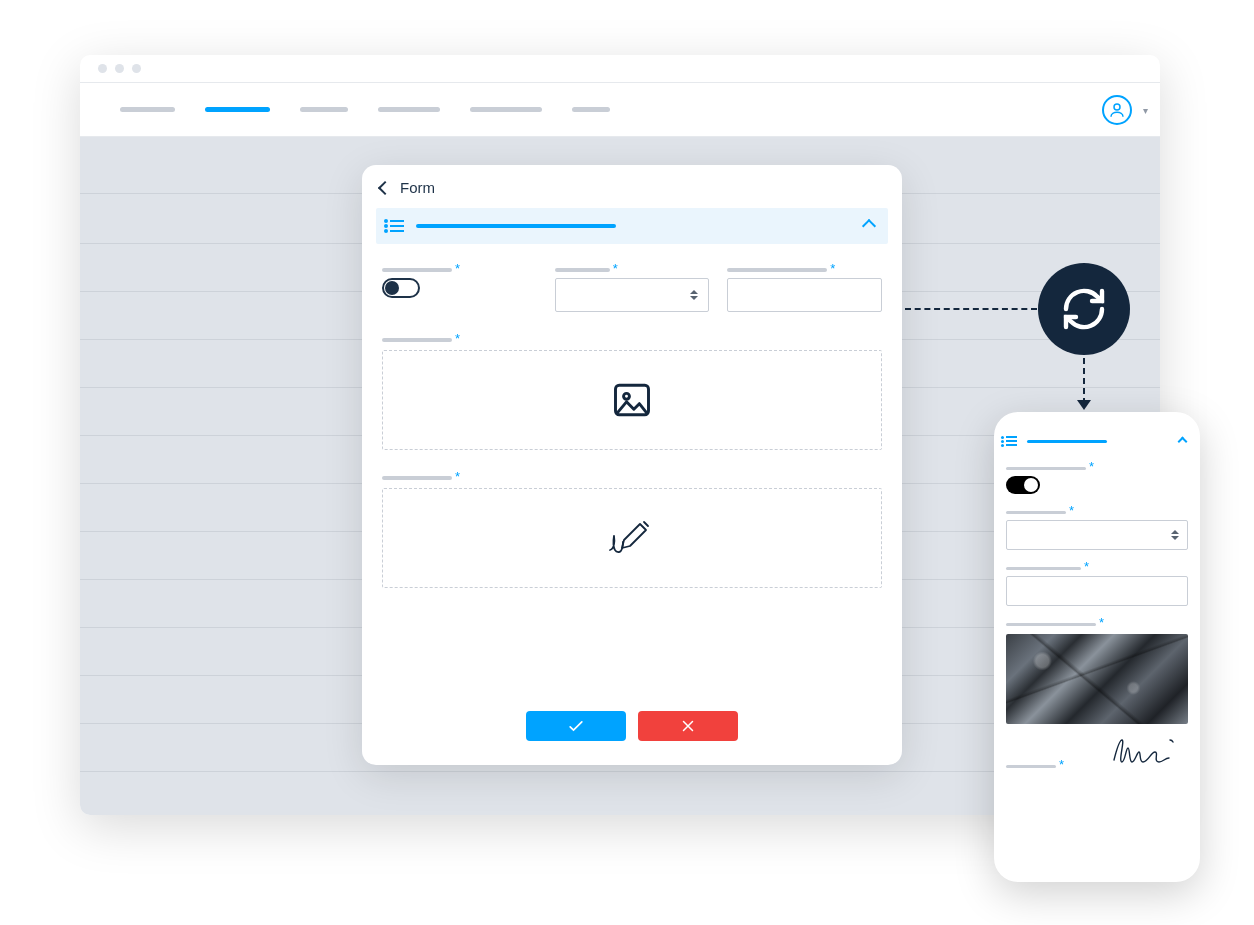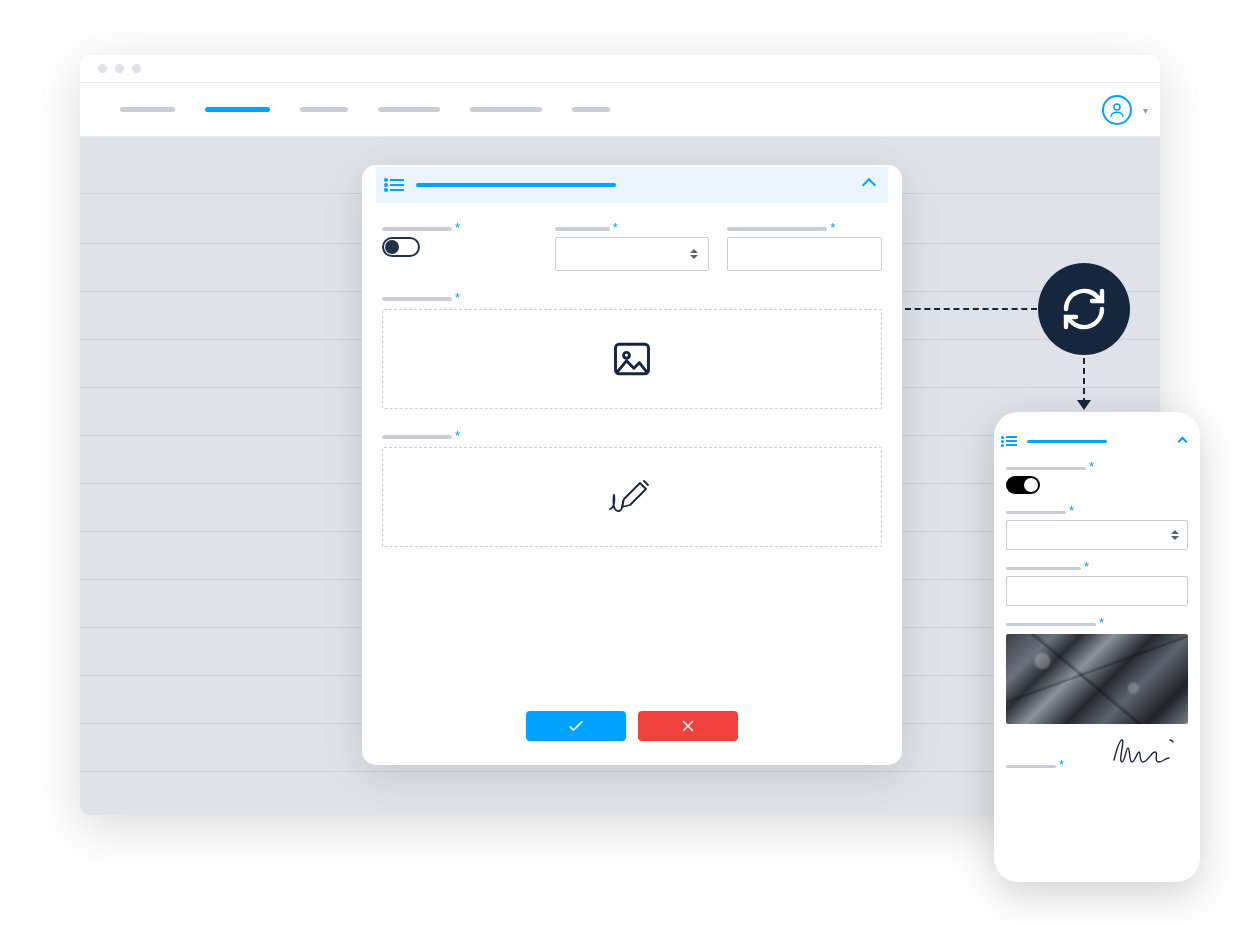--- a/index.html
+++ b/index.html
@@ -459,20 +459,24 @@
     <path d="M3 12a9 9 0 0 1 15.5-6.3L21 8"></path>
     <path d="M21 3v5h-5"></path>
     <path d="M21 12a9 9 0 0 1-15.5 6.3L3 16"></path>
     <path d="M3 21v-5h5"></path>
   </svg>
 </div>
 <div class="dashed-line-v"></div>
 <div class="arrowhead"></div>
 
 <div class="form-modal">
+  <div class="modal-header">
+    <div class="back-chevron"></div>
+    <span>Form</span>
+  </div>
   <div class="section-bar">
     <div class="list-icon-glyph">
       <div></div>
         <div></div>
         <div></div>
     </div>
     <div class="section-title-ph"></div>
     <div class="chev-up"></div>
   </div>
   <div class="modal-body">

